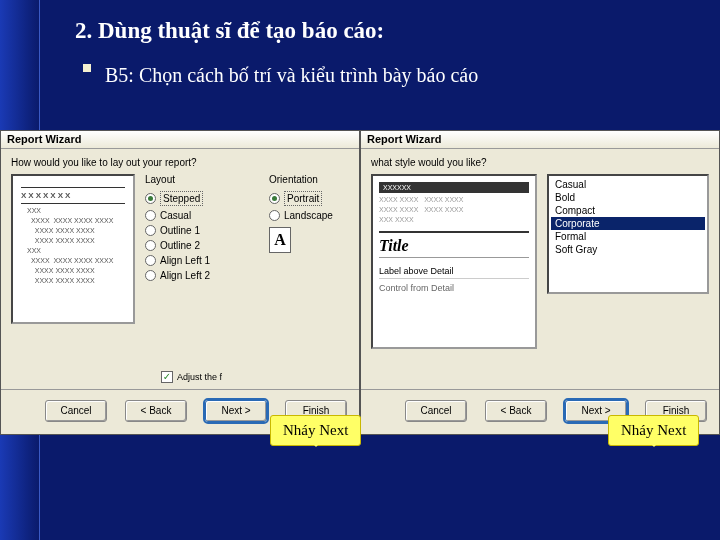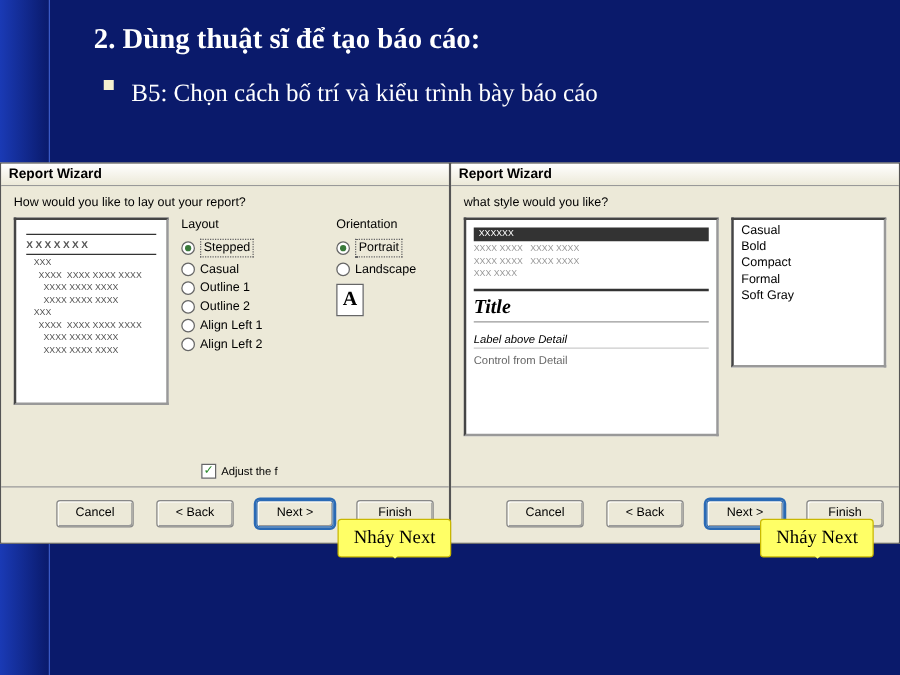--- a/index.html
+++ b/index.html
@@ -28,25 +28,25 @@
 .radio.on::after{content:"";width:5px;height:5px;background:#3a7a3a;border-radius:50%}
 .dots{border:1px dotted #666;padding:1px 2px;display:inline-block}
 .col2{width:80px}
 .orient-icon{width:22px;height:26px;background:#fff;border:1px solid #666;margin:4px 0 2px;font-family:serif;font-size:16px;font-weight:bold;text-align:center;line-height:24px}
 .check-row{display:flex;align-items:center;gap:4px;position:absolute;bottom:6px;left:160px;font-size:9px}
 .chk{width:12px;height:12px;border:1px solid #666;background:#fff;color:#2a8a2a;font-size:10px;text-align:center;line-height:10px}
 .wiz-footer{background:#ece9d8;padding:10px 12px 12px;border-top:1px solid #999;display:flex;justify-content:flex-end;gap:18px;position:relative}
 .btn{min-width:62px;height:22px;background:#ece9d8;border:1px solid #888;border-radius:3px;font-size:10px;text-align:center;line-height:20px;box-shadow:1px 1px 0 #fff inset,-1px -1px 0 #999 inset}
 .btn.hl{outline:2px solid #2a6ab5;border-color:#2a6ab5}
 .content2{display:flex;padding:0 10px;gap:10px}
-.preview2{width:204px;height:175px;background:#fff;border:2px inset #999;padding:6px;font-size:8px;position:relative}
+.preview2{width:166px;height:175px;background:#fff;border:2px inset #999;padding:6px;font-size:8px;position:relative}
 .pv2-band{background:#333;color:#fff;padding:2px 4px;font-size:7px;margin-bottom:2px}
 .pv2-rows{color:#999;font-size:7px;line-height:10px;margin-bottom:4px}
 .pv2-title{font-family:"Times New Roman",serif;font-size:16px;font-weight:bold;font-style:italic;border-top:2px solid #333;border-bottom:1px solid #999;padding:4px 0 2px;margin-top:6px}
-.pv2-lbl{font-size:9px;font-style:italic;margin-top:8px;border-bottom:1px solid #ccc;padding-bottom:2px}
+.pv2-lbl{font-size:9px;margin-top:8px;border-bottom:1px solid #ccc;padding-bottom:2px}
 .pv2-ctrl{font-size:9px;color:#666;margin-top:4px}
 .style-list{flex:1;background:#fff;border:2px inset #999;height:120px;padding:2px;font-size:10px}
 .sl-item{padding:1px 4px}
 .sl-item.sel{background:#0a246a;color:#fff}
 .callout{position:absolute;background:#ffff66;border:1px solid #c9b800;border-radius:3px;padding:6px 12px;font-family:"Times New Roman",serif;font-size:15px;color:#000;z-index:10}
 .callout::after{content:"";position:absolute;bottom:-8px;left:50%;margin-left:-6px;border:6px solid transparent;border-top-color:#ffff66}
 .c1{left:270px;top:415px}
 .c2{left:608px;top:415px}
 </style>
 </head>
@@ -145,20 +145,21 @@
         <div class="pv2-band">XXXXXX</div>
         <div class="pv2-rows">XXXX XXXX &nbsp; XXXX XXXX<br>XXXX XXXX &nbsp; XXXX XXXX<br>XXX XXXX</div>
         <div class="pv2-title">Title</div>
         <div class="pv2-lbl">Label above Detail</div>
         <div class="pv2-ctrl">Control from Detail</div>
       </div>
       <div class="style-list">
         <div class="sl-item">Casual</div>
         <div class="sl-item">Bold</div>
         <div class="sl-item">Compact</div>
+        <div class="sl-item sel">Corporate</div>
         <div class="sl-item">Formal</div>
         <div class="sl-item">Soft Gray</div>
       </div>
     </div>
   </div>
   <div class="wiz-footer">
     <div class="btn">Cancel</div>
     <div class="btn">&lt; Back</div>
     <div class="btn hl">Next &gt;</div>
     <div class="btn">Finish</div>

